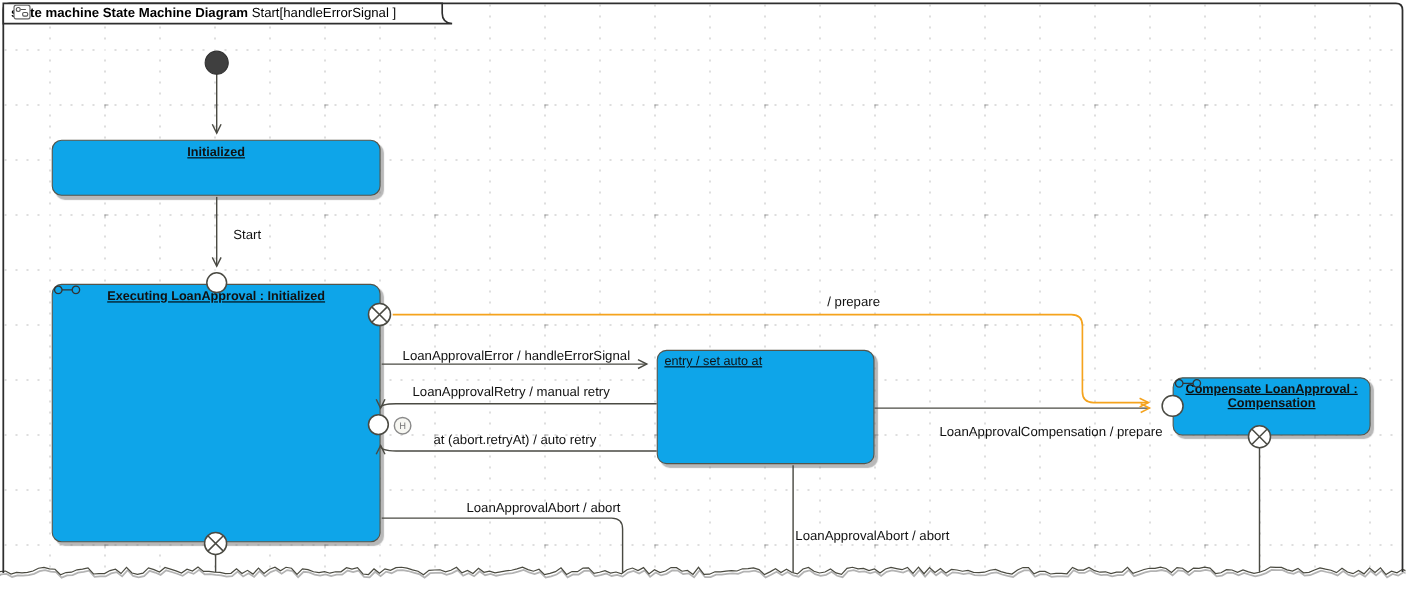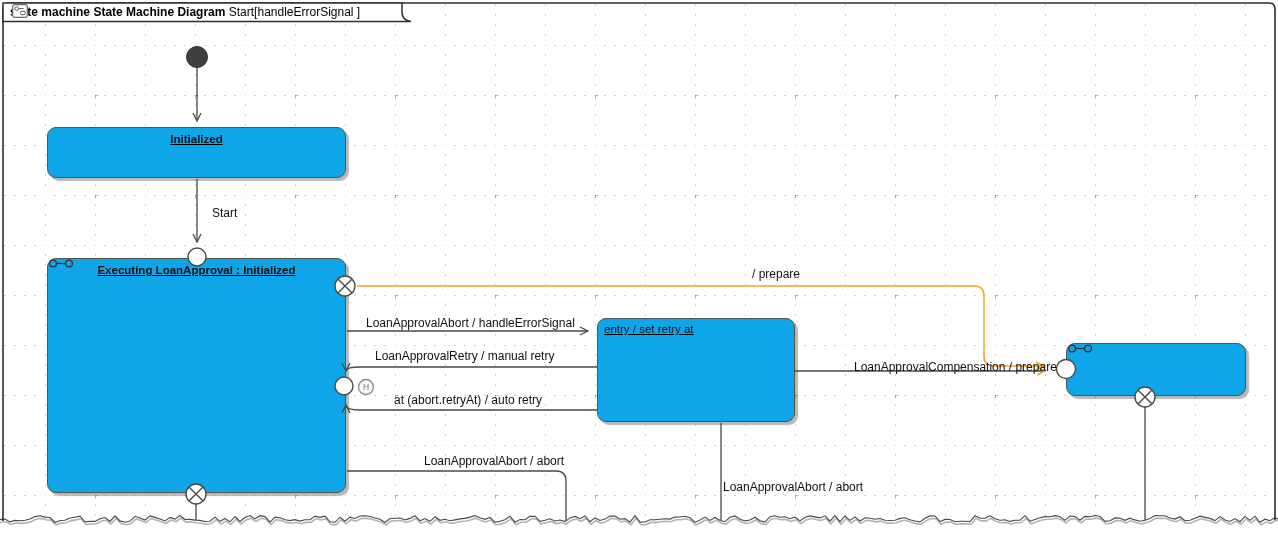--- a/index.html
+++ b/index.html
@@ -59,24 +59,25 @@
   <div class="state" id="state-executing" style="left:47px;top:258px;width:299px;height:235px;">
     <div class="title">Executing LoanApproval : Initialized</div>
     <svg class="subicon" style="right:8px;bottom:6px;" width="26" height="9" viewBox="0 0 26 9">
       <circle cx="5" cy="4.5" r="3.4" fill="none" stroke="#333" stroke-width="1.2"></circle>
       <circle cx="21" cy="4.5" r="3.4" fill="none" stroke="#333" stroke-width="1.2"></circle>
       <line x1="8.4" y1="4.5" x2="17.6" y2="4.5" stroke="#333" stroke-width="1.2"></line>
     </svg>
   </div>
 
   <div class="state" id="state-error" style="left:597px;top:318px;width:198px;height:104px;">
-    <div class="body-text">entry / set retry at</div>
+    <div class="body-text">entry / set auto at</div>
   </div>
 
   <div class="state" id="state-compensate" style="left:1066px;top:343px;width:180px;height:53px;">
+    <div class="title" style="padding:4px 6px 0 6px;">Compensate LoanApproval : Compensation</div>
     <svg class="subicon" style="right:7px;bottom:4px;" width="26" height="9" viewBox="0 0 26 9">
       <circle cx="5" cy="4.5" r="3.4" fill="none" stroke="#333" stroke-width="1.2"></circle>
       <circle cx="21" cy="4.5" r="3.4" fill="none" stroke="#333" stroke-width="1.2"></circle>
       <line x1="8.4" y1="4.5" x2="17.6" y2="4.5" stroke="#333" stroke-width="1.2"></line>
     </svg>
   </div>
 
   <svg id="overlay" width="1278" height="537" viewBox="0 0 1278 537">
     <defs>
       <marker id="mArrD" markerWidth="12" markerHeight="12" refX="9" refY="5" orient="auto" markerUnits="userSpaceOnUse">
@@ -134,20 +135,20 @@
     <span class="b">state machine</span><span> </span><span class="b">State Machine Diagram</span><span> </span><span>Start[</span><svg class="dicon" viewBox="0 0 16 14">
         <rect x="0.7" y="0.7" width="14.6" height="12.6" rx="2" fill="#ffffff" stroke="#6b6b6b" stroke-width="1.2"></rect>
         <circle cx="4.6" cy="4.6" r="1.8" fill="none" stroke="#555" stroke-width="1"></circle>
         <path d="M7,4.6 H11.5" stroke="#555" stroke-width="1"></path>
         <rect x="8.6" y="7.3" width="4.6" height="3.4" rx="1.2" fill="none" stroke="#555" stroke-width="1"></rect>
       </svg><span>handleErrorSignal ]</span>
   </div>
 
   <div class="tlabel" style="left:212px;top:206px;">Start</div>
   <div class="tlabel" style="left:724px;top:267px;margin-left:28px;">/ prepare</div>
-  <div class="tlabel" style="left:366px;top:316px;">LoanApprovalAbort / handleErrorSignal</div>
+  <div class="tlabel" style="left:366px;top:316px;">LoanApprovalError / handleErrorSignal</div>
   <div class="tlabel" style="left:375px;top:349px;">LoanApprovalRetry / manual retry</div>
   <div class="tlabel" style="left:394px;top:393px;">at (abort.retryAt) / auto retry</div>
-  <div class="tlabel" style="left:826px;top:360px;padding-left:28px;">LoanApprovalCompensation / prepare</div>
+  <div class="tlabel" style="left:826px;top:385px;padding-left:28px;">LoanApprovalCompensation / prepare</div>
   <div class="tlabel" style="left:424px;top:454px;">LoanApprovalAbort / abort</div>
   <div class="tlabel" style="left:723px;top:480px;">LoanApprovalAbort / abort</div>
 
 </div>
 
 </body></html>

